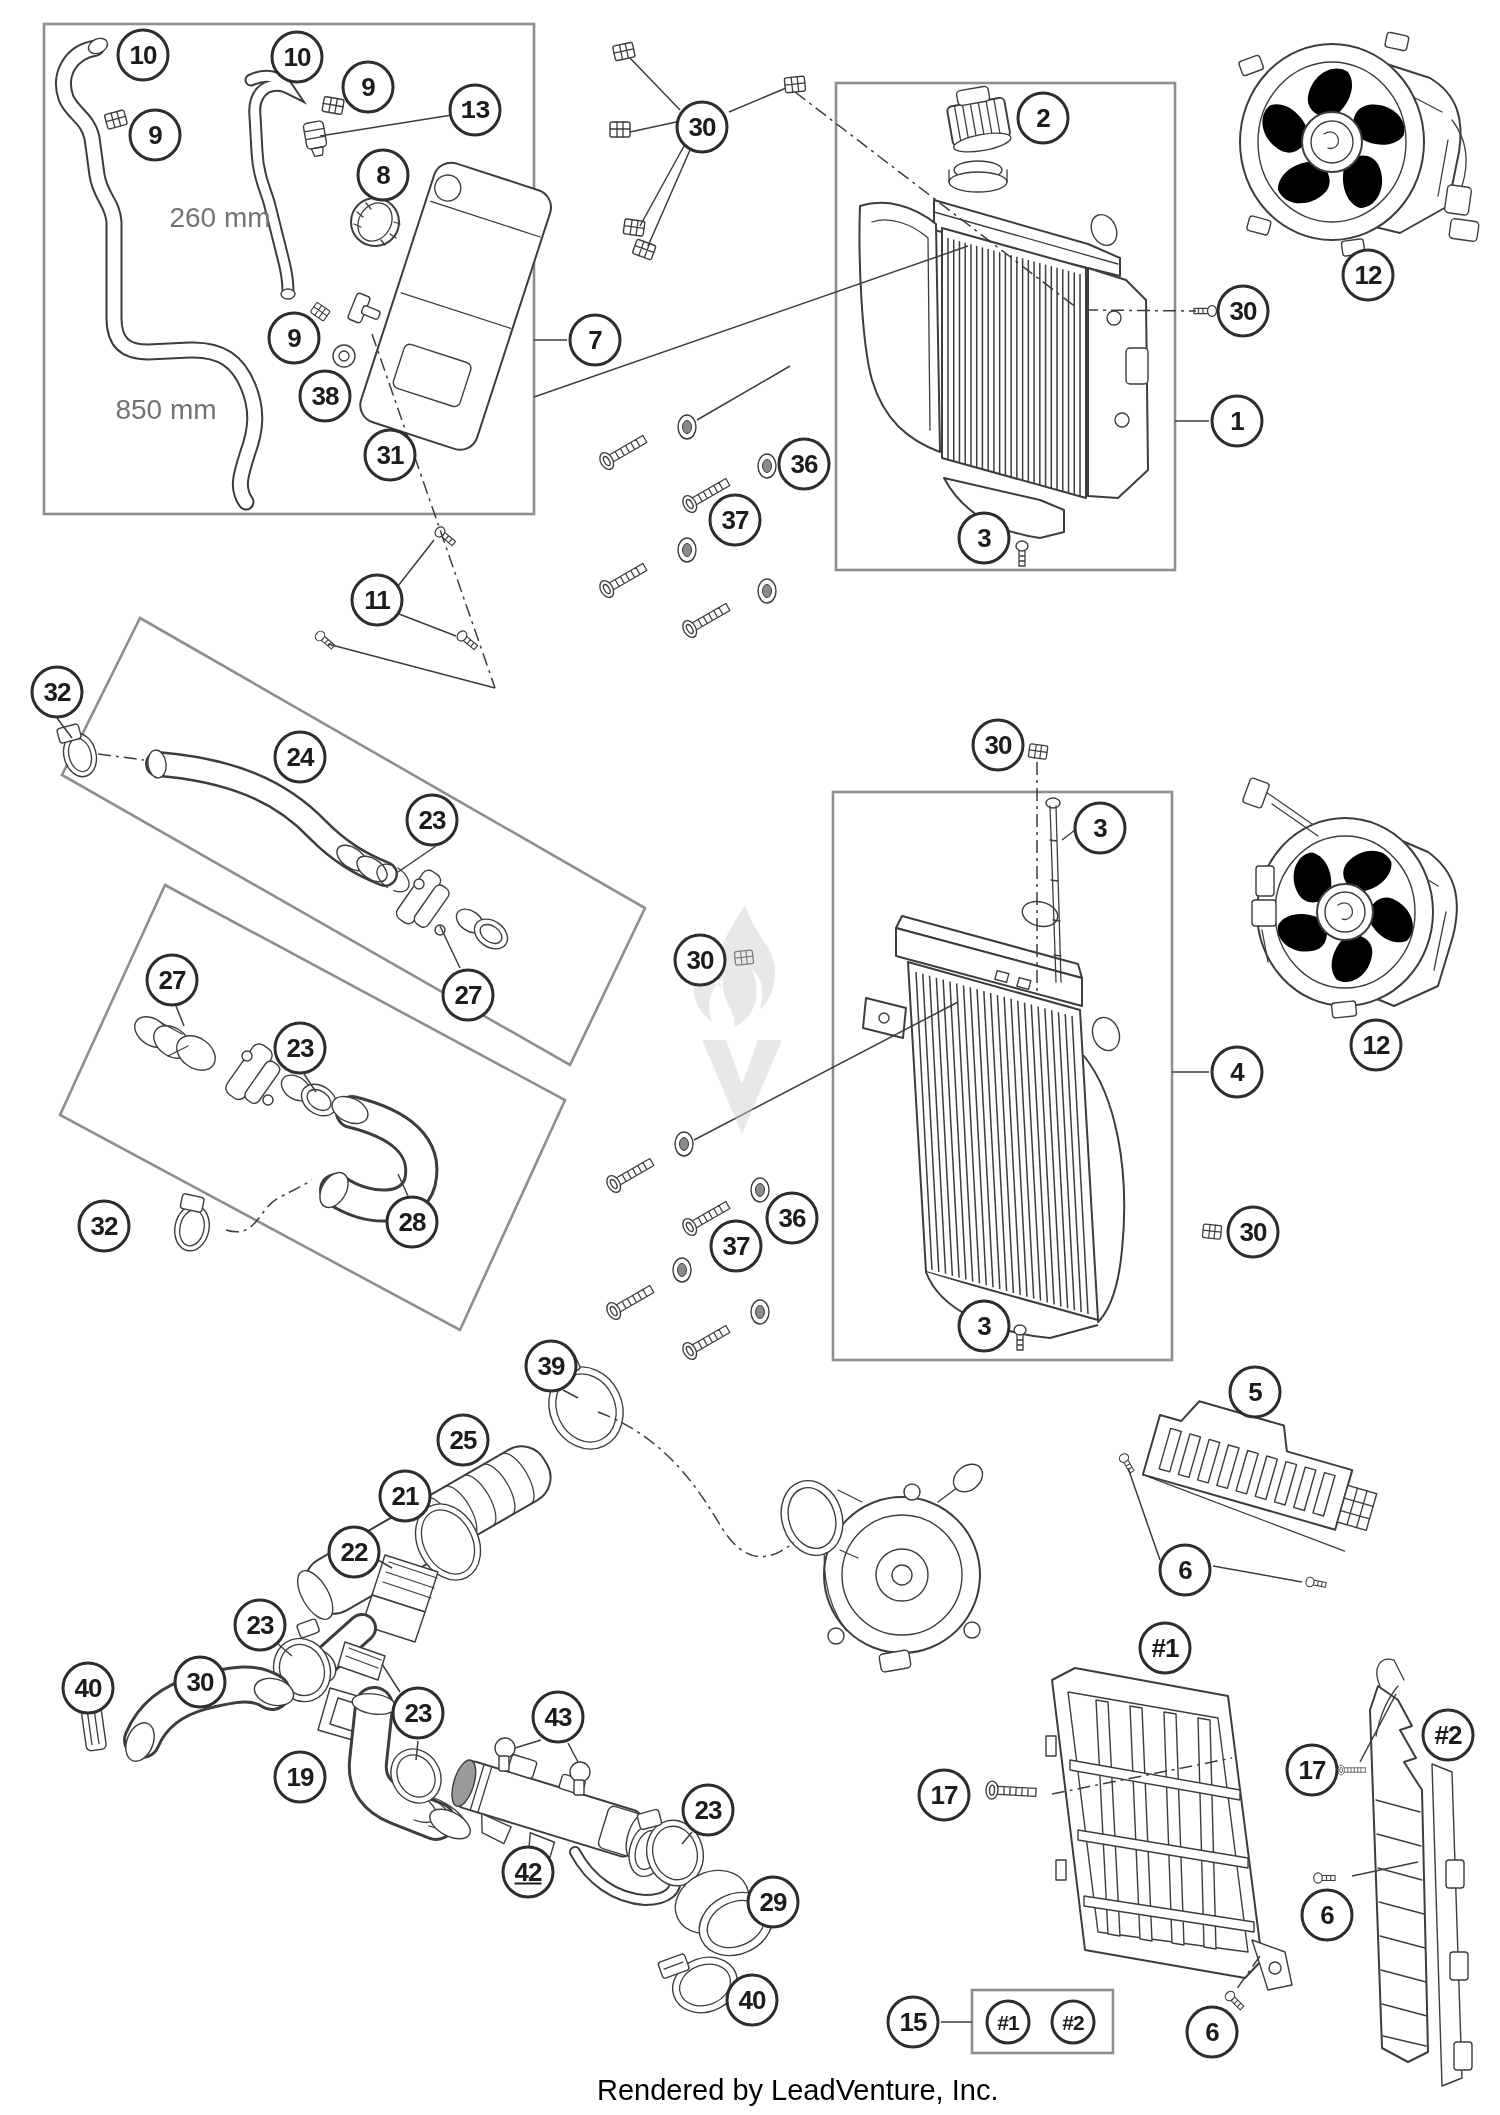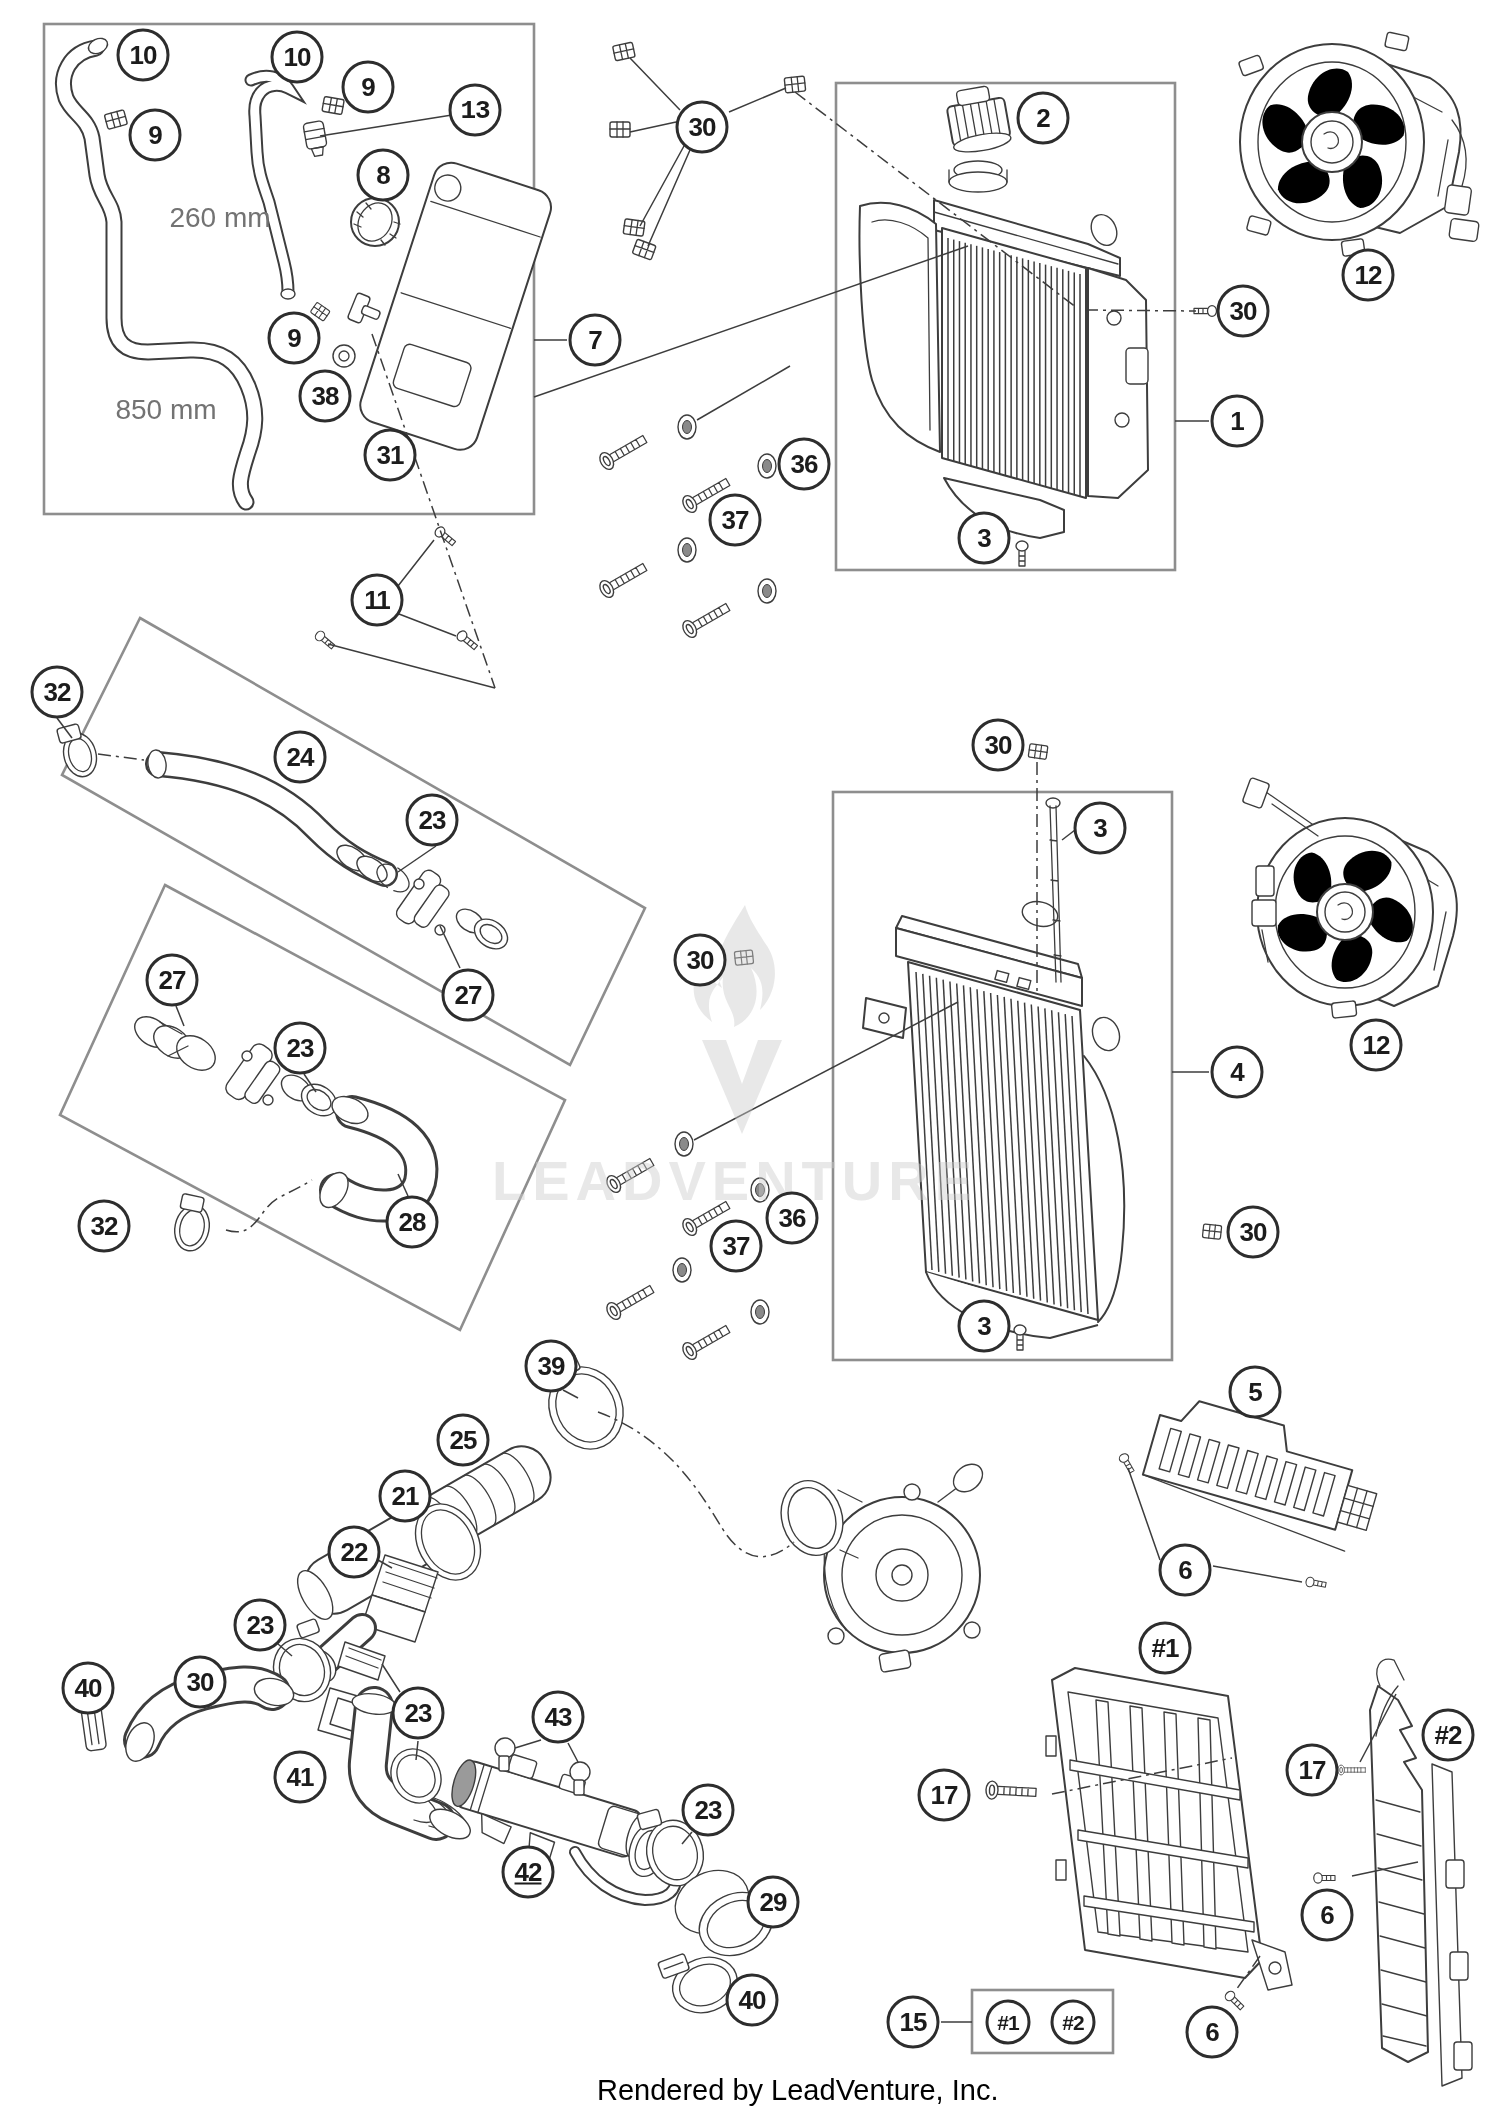--- a/index.html
+++ b/index.html
@@ -544,21 +544,20 @@
     <path class="ldr" d="M1160,1560 L1128,1468 M1213,1566 L1302,1582"></path>
   </g>
 </svg>
 
 <svg width="1500" height="2115" viewBox="0 0 1500 2115" style="z-index:20">
   <g fill="rgba(205,205,205,0.45)">
     <path d="M745,905 C722,942 710,962 722,988 C702,976 704,954 709,944 C690,976 686,1002 712,1022 C703,995 716,988 723,977 C720,1002 737,1010 734,1027 C757,1017 762,991 751,968 C766,981 763,997 760,1010 C779,991 779,961 765,943 C757,930 749,919 745,905 Z"></path>
     <path d="M702,1040 L742,1134 L782,1040 L758,1040 L742,1084 L726,1040 Z"></path>
   </g>
 </svg>
-<div id="wm-text">LEADVENTURE</div>
 
 <div id="label-layer">
       <div class="lbl dim" style="left: 220px; top: 218px;">260 mm</div>
       <div class="lbl dim" style="left: 166px; top: 410px;">850 mm</div>
       <div class="lbl callout" style="left: 143px; top: 55px;">10</div>
       <div class="lbl callout" style="left: 297px; top: 57px;">10</div>
       <div class="lbl callout" style="left: 155px; top: 135px;">9</div>
       <div class="lbl callout" style="left: 368px; top: 87px;">9</div>
       <div class="lbl callout" style="left: 475px; top: 110px; font-family: Liberation Mono, monospace;">13</div>
       <div class="lbl callout" style="left: 383px; top: 175px;">8</div>
@@ -592,21 +591,21 @@
       <div class="lbl callout" style="left: 736px; top: 1246px;">37</div>
       <div class="lbl callout" style="left: 984px; top: 1326px;">3</div>
       <div class="lbl callout" style="left: 1253px; top: 1232px;">30</div>
       <div class="lbl callout" style="left: 551px; top: 1366px;">39</div>
       <div class="lbl callout" style="left: 463px; top: 1440px;">25</div>
       <div class="lbl callout" style="left: 405px; top: 1496px;">21</div>
       <div class="lbl callout" style="left: 354px; top: 1552px;">22</div>
       <div class="lbl callout" style="left: 260px; top: 1625px;">23</div>
       <div class="lbl callout" style="left: 200px; top: 1682px;">30</div>
       <div class="lbl callout" style="left: 88px; top: 1688px;">40</div>
-      <div class="lbl callout" style="left: 300px; top: 1777px;">41</div>
+      <div class="lbl callout" style="left: 300px; top: 1777px;">19</div>
       <div class="lbl callout" style="left: 418px; top: 1713px;">23</div>
       <div class="lbl callout" style="left: 558px; top: 1717px;">43</div>
       <div class="lbl callout" style="left: 528px; top: 1872px; text-decoration: underline;">42</div>
       <div class="lbl callout" style="left: 708px; top: 1810px;">23</div>
       <div class="lbl callout" style="left: 773px; top: 1902px;">29</div>
       <div class="lbl callout" style="left: 752px; top: 2000px;">40</div>
       <div class="lbl callout" style="left: 1165px; top: 1648px;">#1</div>
       <div class="lbl callout" style="left: 944px; top: 1795px;">17</div>
       <div class="lbl callout" style="left: 1212px; top: 2032px;">6</div>
       <div class="lbl callout" style="left: 913px; top: 2022px;">15</div>

